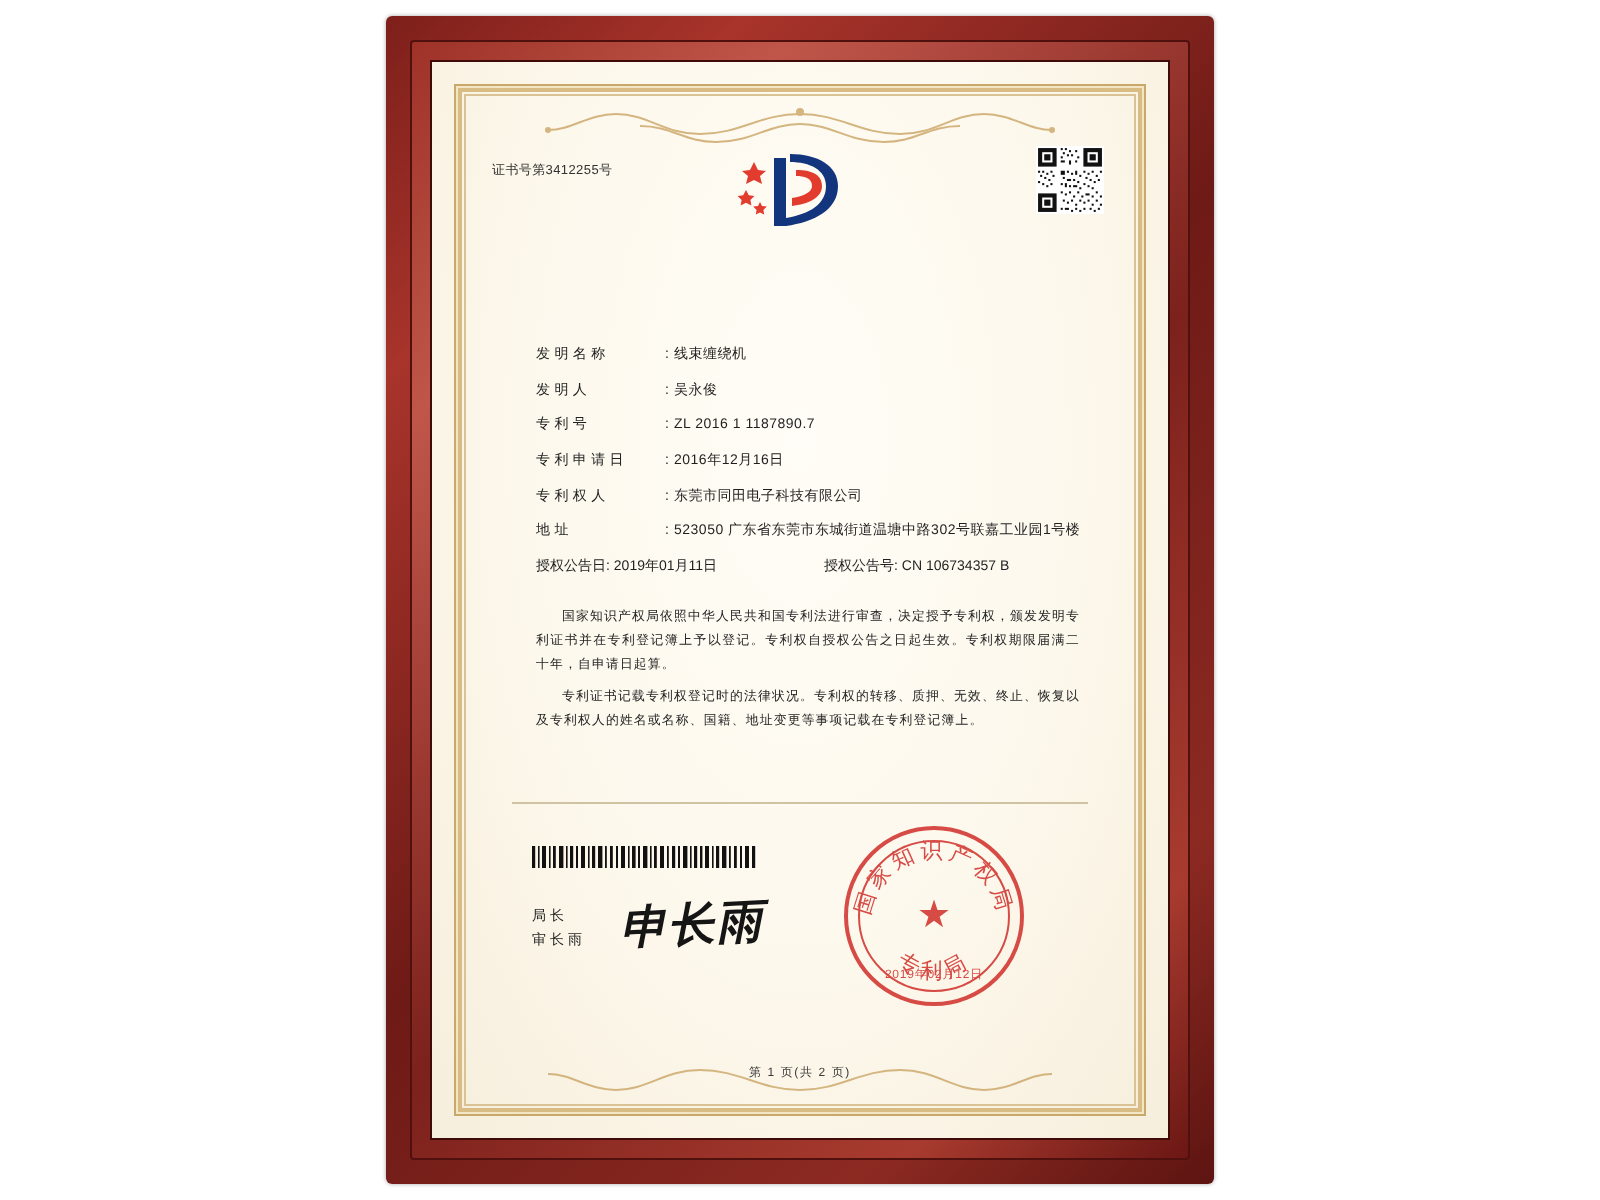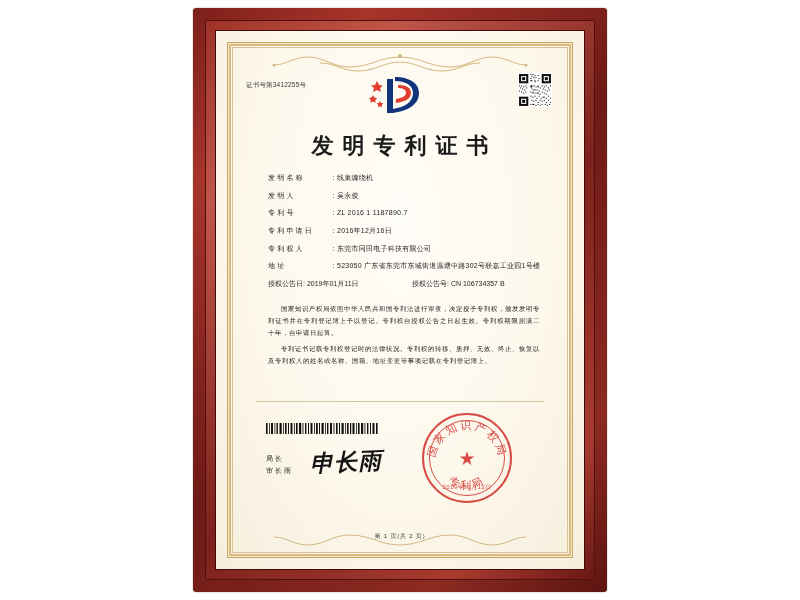--- a/index.html
+++ b/index.html
@@ -449,21 +449,20 @@
                 <path d="M22 8 L28 8 L28 42 L22 42 Z" fill="#12357e"></path>
                 <path d="M33 14 C42 14 46 17 46 22 C46 28 39 31 31 32 L31 28 C37 27 41 25 41 22 C41 18 37 17 33 17 Z" fill="#e23c2e"></path>
                 <g fill="#e23c2e">
                   <polygon points="12,10 14,14 18,14.5 15,17 16,21 12,19 8,21 9,17 6,14.5 10,14"></polygon>
                   <polygon points="8,24 9.4,26.6 12.2,27 10.2,29 10.7,31.8 8,30.4 5.3,31.8 5.8,29 3.8,27 6.6,26.6"></polygon>
                   <polygon points="15,30 16,32 18.4,32.3 16.7,34 17.1,36.3 15,35.2 12.9,36.3 13.3,34 11.6,32.3 14,32"></polygon>
                 </g>
               </g>
             </svg>
 
-            <div class="title">发明专利证书</div>
 
             <div class="fields">
 
               <div class="field-row">
                 <div class="field-label">发明名称</div>
                 <div class="field-sep">:</div>
                 <div class="field-value">线束缠绕机</div>
               </div>
 
               <div class="field-row">

